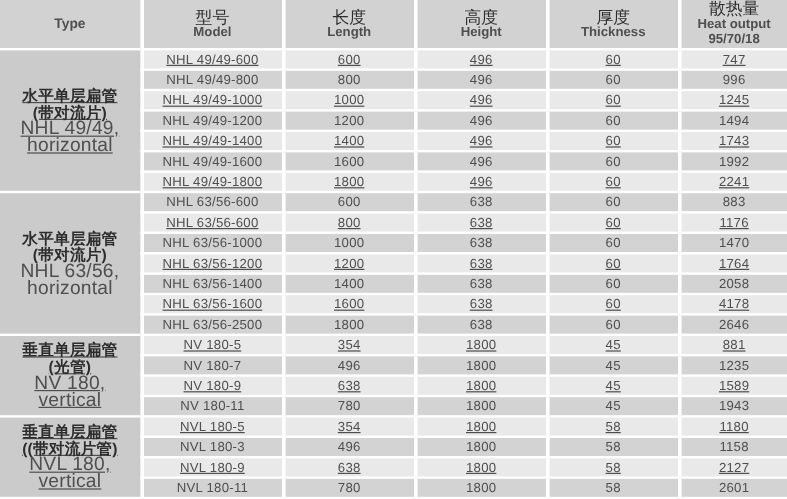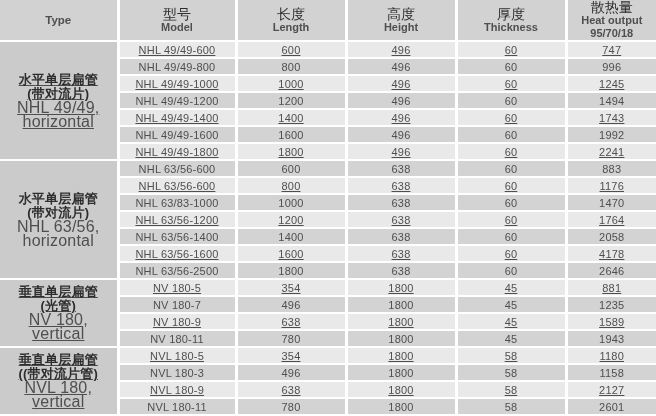--- a/index.html
+++ b/index.html
@@ -187,21 +187,21 @@
           <td>883</td>
         </tr>
         <tr class="row-light">
           <td>NHL 63/56-600</td>
           <td>800</td>
           <td>638</td>
           <td>60</td>
           <td>1176</td>
         </tr>
         <tr class="row-dark">
-          <td>NHL 63/83-1000</td>
+          <td>NHL 63/56-1000</td>
           <td>1000</td>
           <td>638</td>
           <td>60</td>
           <td>1470</td>
         </tr>
         <tr class="row-light">
           <td>NHL 63/56-1200</td>
           <td>1200</td>
           <td>638</td>
           <td>60</td>

